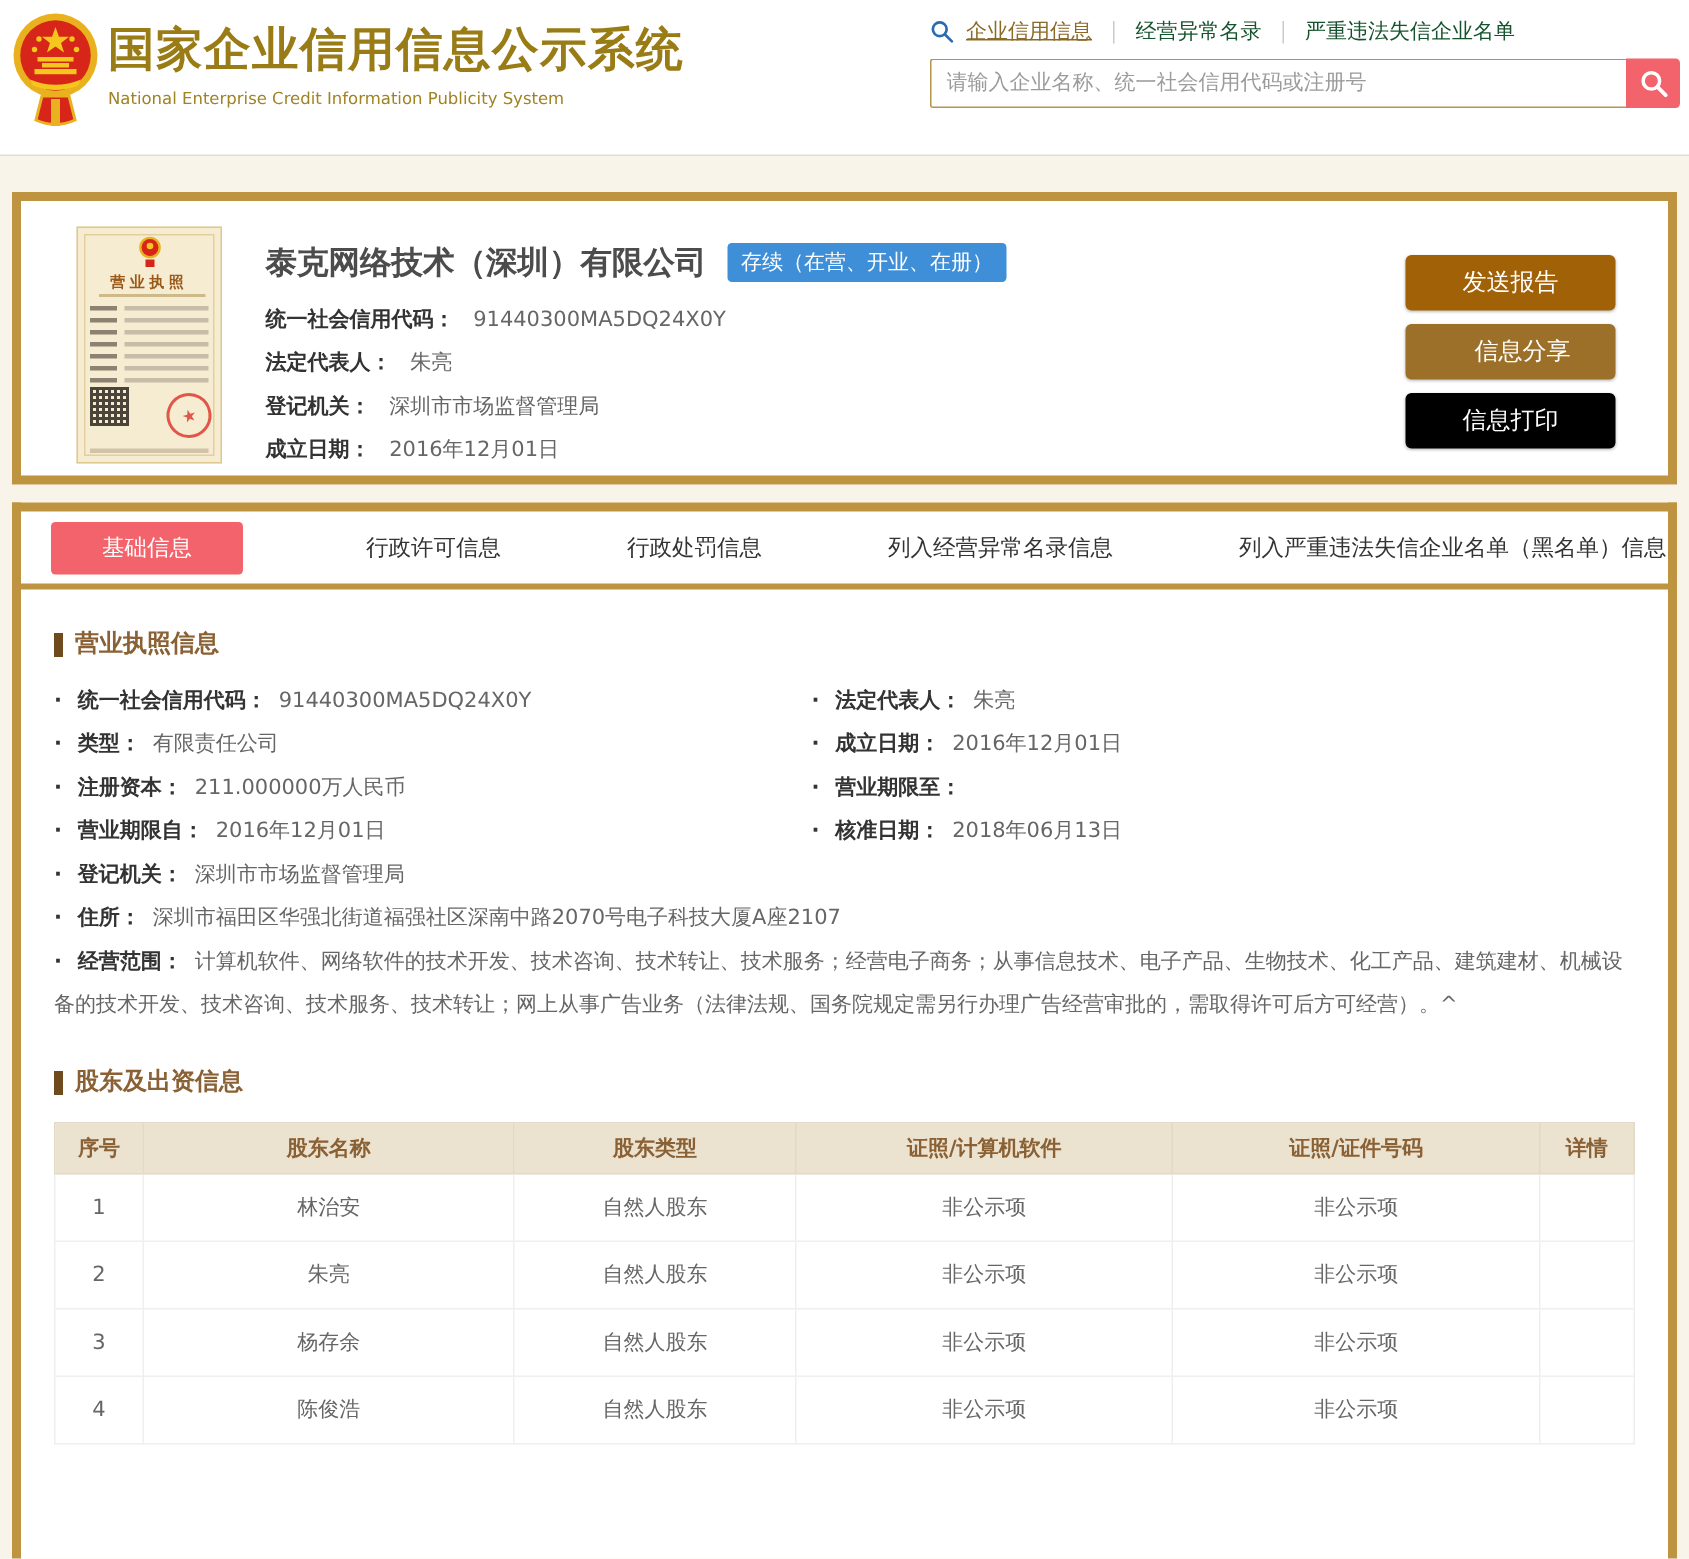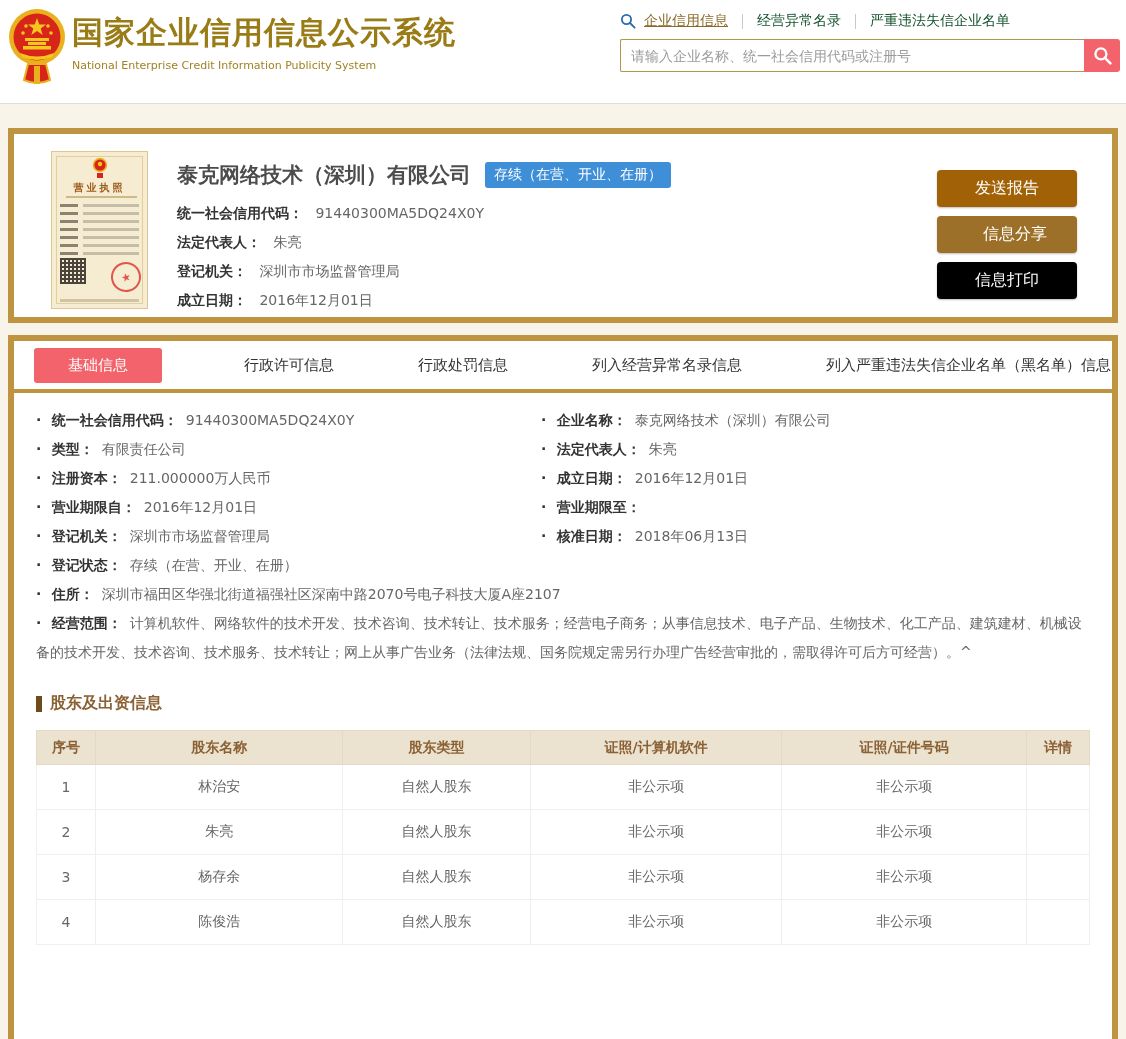--- a/index.html
+++ b/index.html
@@ -17,21 +17,21 @@
 
   .header-right { position:absolute; right:6px; top:10px; width:500px; }
   .nav-row { display:flex; align-items:center; font-size:14px; height:22px; }
   .nav-search-icon { width:16px; height:16px; margin-right:8px; }
   .nav-link { color:#14532d; text-decoration:none; cursor:pointer; white-space:nowrap; }
   .nav-link.active { color:#8a6a28; text-decoration:underline; }
   .nav-sep { width:1px; height:15px; background:#c9c9c9; margin:0 14px; }
   .search-row { display:flex; margin-top:7px; height:33px; }
   .search-input { flex:1; height:33px; border:1px solid #b3954e; border-right:none;
     border-radius:2px 0 0 2px; padding:0 10px; font-size:14px; color:#555;
-    font-family:Liberation Sans, sans-serif; outline:none; }
+    font-family:Liberation Mono, monospace; outline:none; }
   .search-input::placeholder { color:#9b9b9b; }
   .search-btn { width:36px; height:33px; background:#f2636b; border:none;
     border-radius:0 3px 3px 0; cursor:pointer; display:flex; align-items:center;
     justify-content:center; }
 
   
   .company-card { position:relative; margin:24px 8px 0; height:195px; background:#fff;
     border:6px solid #bf9440; }
   .license-thumb { position:absolute; left:37px; top:17px; width:97px; height:158px;
     background:#f6ecd2; border:1px solid #dfc890; }
@@ -240,46 +240,41 @@
     <div class="tab">行政许可信息</div>
     <span class="tab-sep"></span>
     <div class="tab">行政处罚信息</div>
     <span class="tab-sep"></span>
     <div class="tab">列入经营异常名录信息</div>
     <span class="tab-sep"></span>
     <div class="tab">列入严重违法失信企业名单（黑名单）信息</div>
   </div>
 
   <div class="section">
+    <div class="section-title">营业执照信息</div>
 
     <div class="info-cols">
       <div class="info-col-left">
         <div class="info-item">
           <span class="i-label">统一社会信用代码：</span><span class="i-value">91440300MA5DQ24X0Y</span>
         </div>
         <div class="info-item">
           <span class="i-label">类型：</span><span class="i-value">有限责任公司</span>
         </div>
         <div class="info-item">
           <span class="i-label">注册资本：</span><span class="i-value">211.000000万人民币</span>
         </div>
         <div class="info-item">
           <span class="i-label">营业期限自：</span><span class="i-value">2016年12月01日</span>
         </div>
         <div class="info-item">
           <span class="i-label">登记机关：</span><span class="i-value">深圳市市场监督管理局</span>
         </div>
-        <div class="info-item">
-          <span class="i-label">登记状态：</span><span class="i-value">存续（在营、开业、在册）</span>
-        </div>
       </div>
       <div class="info-col-right">
-        <div class="info-item">
-          <span class="i-label">企业名称：</span><span class="i-value">泰克网络技术（深圳）有限公司</span>
-        </div>
         <div class="info-item">
           <span class="i-label">法定代表人：</span><span class="i-value">朱亮</span>
         </div>
         <div class="info-item">
           <span class="i-label">成立日期：</span><span class="i-value">2016年12月01日</span>
         </div>
         <div class="info-item">
           <span class="i-label">营业期限至：</span><span class="i-value"></span>
         </div>
         <div class="info-item">

